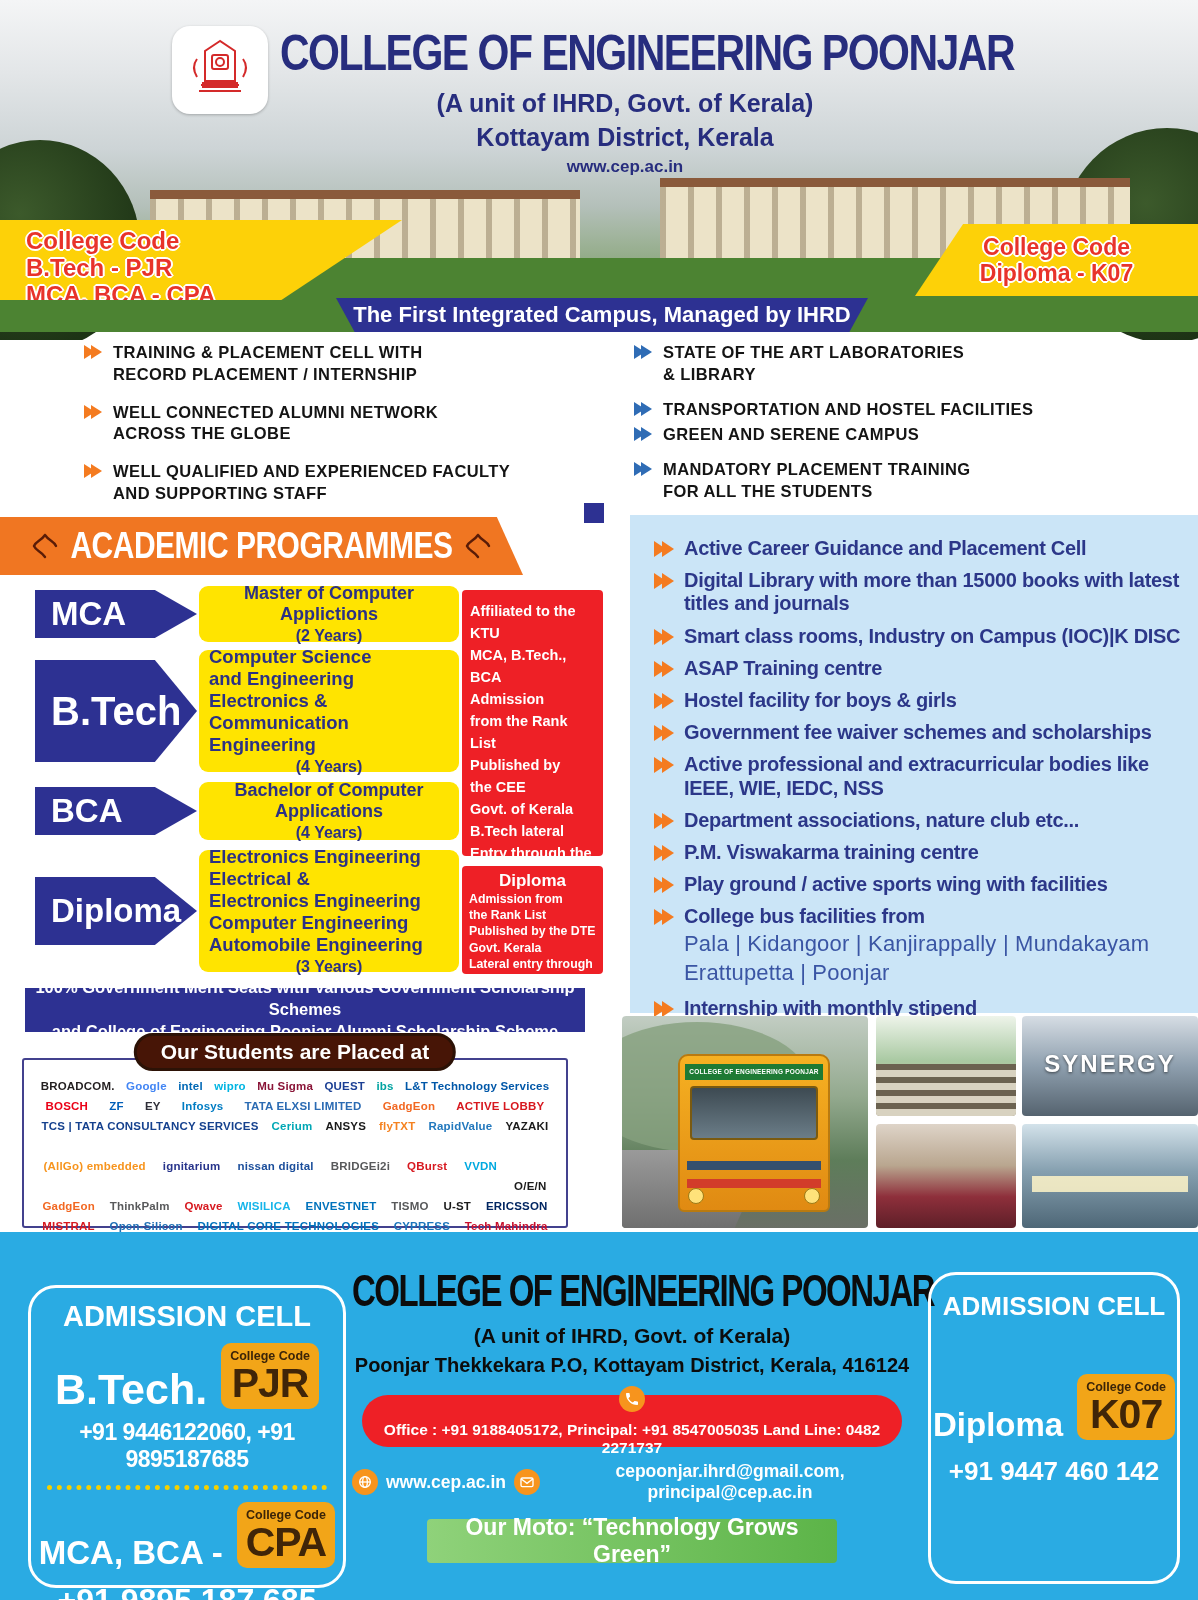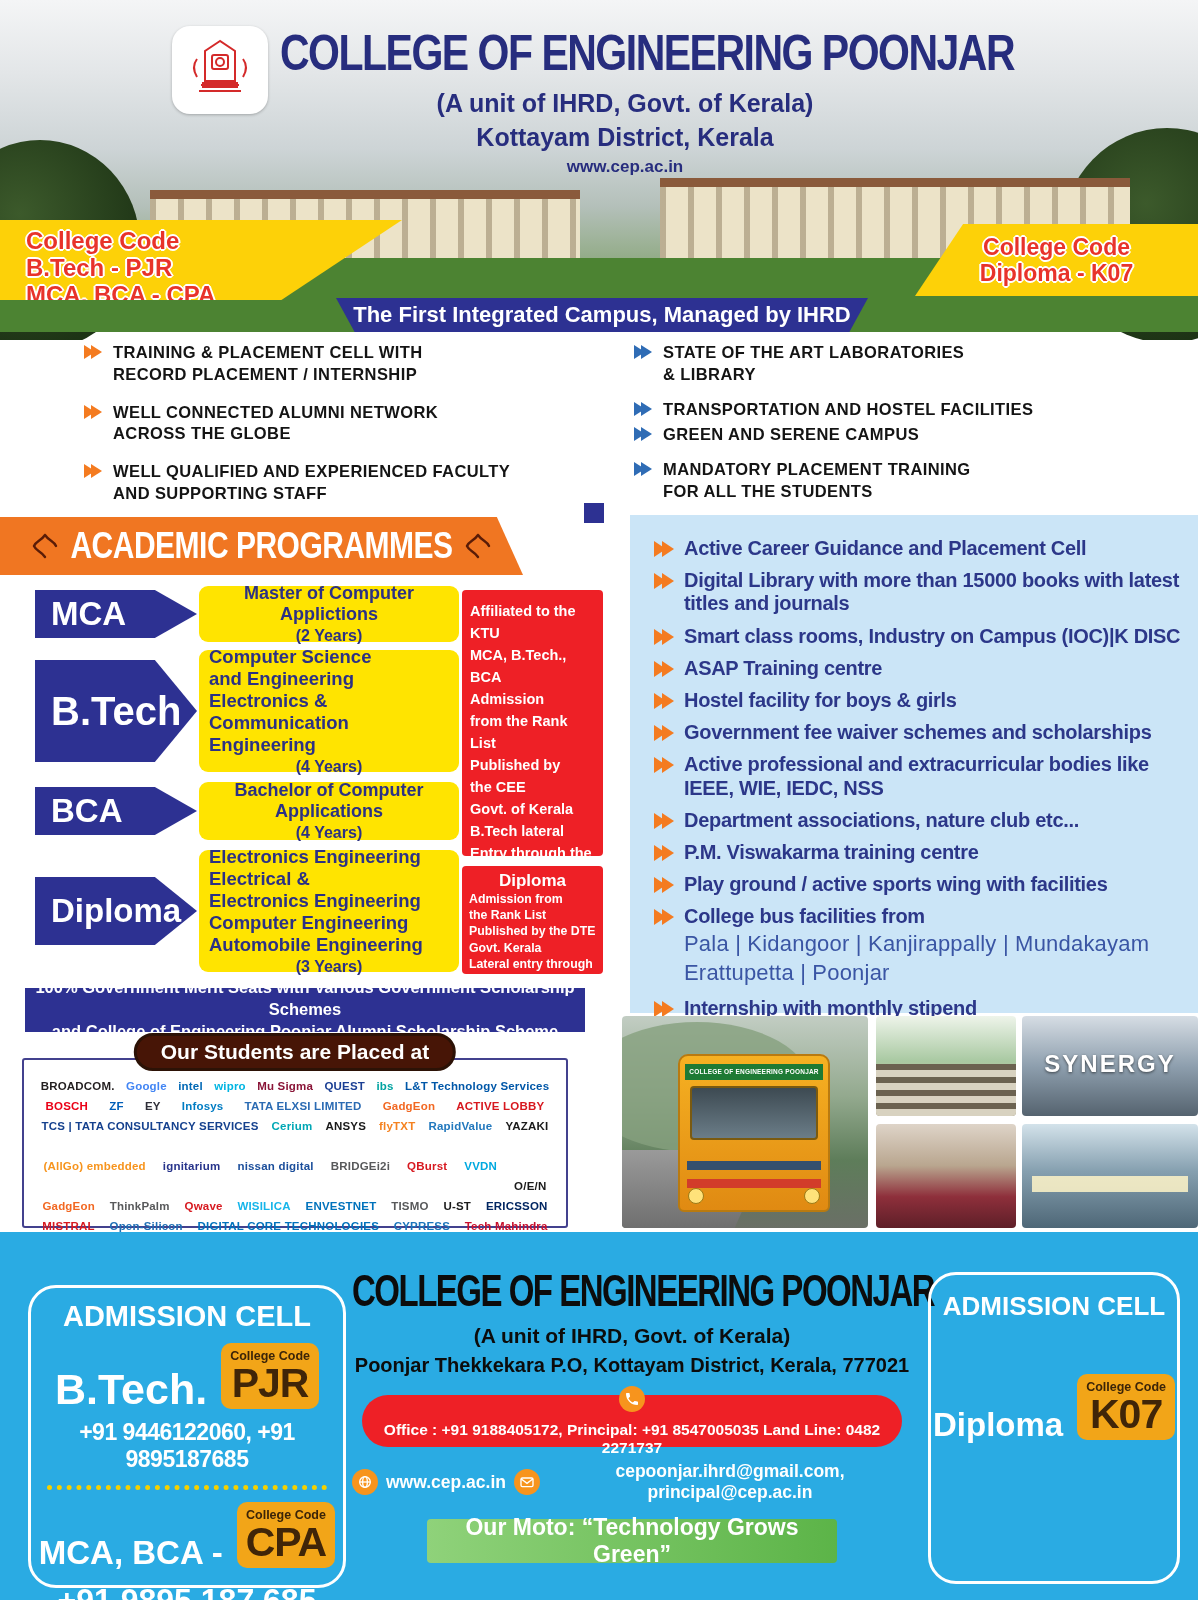--- a/index.html
+++ b/index.html
@@ -662,21 +662,21 @@
           <span class="cb-top">College Code</span>
           <span class="cb-code">CPA</span>
         </span>
       </div>
       <div class="phone-big">+91 9895 187 685</div>
     </div>
 
     <div class="f-center">
       <span class="fc-title">COLLEGE OF ENGINEERING POONJAR</span>
       <div class="fc-sub">(A unit of IHRD, Govt. of Kerala)</div>
-      <div class="fc-addr">Poonjar Thekkekara P.O, Kottayam District, Kerala, 777021</div>
+      <div class="fc-addr">Poonjar Thekkekara P.O, Kottayam District, Kerala, 416124</div>
       <div class="red-pill">
         <span class="round-ic">
           <svg viewBox="0 0 24 24">
               <path d="M6.6 10.8c1.4 2.8 3.8 5.1 6.6 6.6l2.2-2.2c.3-.3.7-.4 1-.2 1.1.4 2.4.6 3.6.6.6 0 1 .4 1 1V20c0 .6-.4 1-1 1C10.6 21 3 13.4 3 4c0-.6.4-1 1-1h3.5c.6 0 1 .4 1 1 0 1.3.2 2.5.6 3.6.1.4 0 .7-.2 1l-2.3 2.2z" fill="#fff"></path>
             </svg>
         </span>
         <span>Office : +91 9188405172, Principal: +91 8547005035 Land Line: 0482 2271737</span>
       </div>
       <div class="web-row">
         <span class="round-ic">
@@ -705,17 +705,18 @@
     <div class="panel panel-right">
       <div class="panel-title">ADMISSION CELL</div>
       <div class="code-row" style="margin-top:52px;">
         <span class="code-label small">Diploma</span>
         <span class="code-badge">
           <span class="cb-top">College Code</span>
           <span class="cb-code">K07</span>
         </span>
       </div>
       <div class="phones2">
+        <div>+91 9447 460 142</div>
       </div>
     </div>
 
   </div>
 </div>
 
 </body></html>

